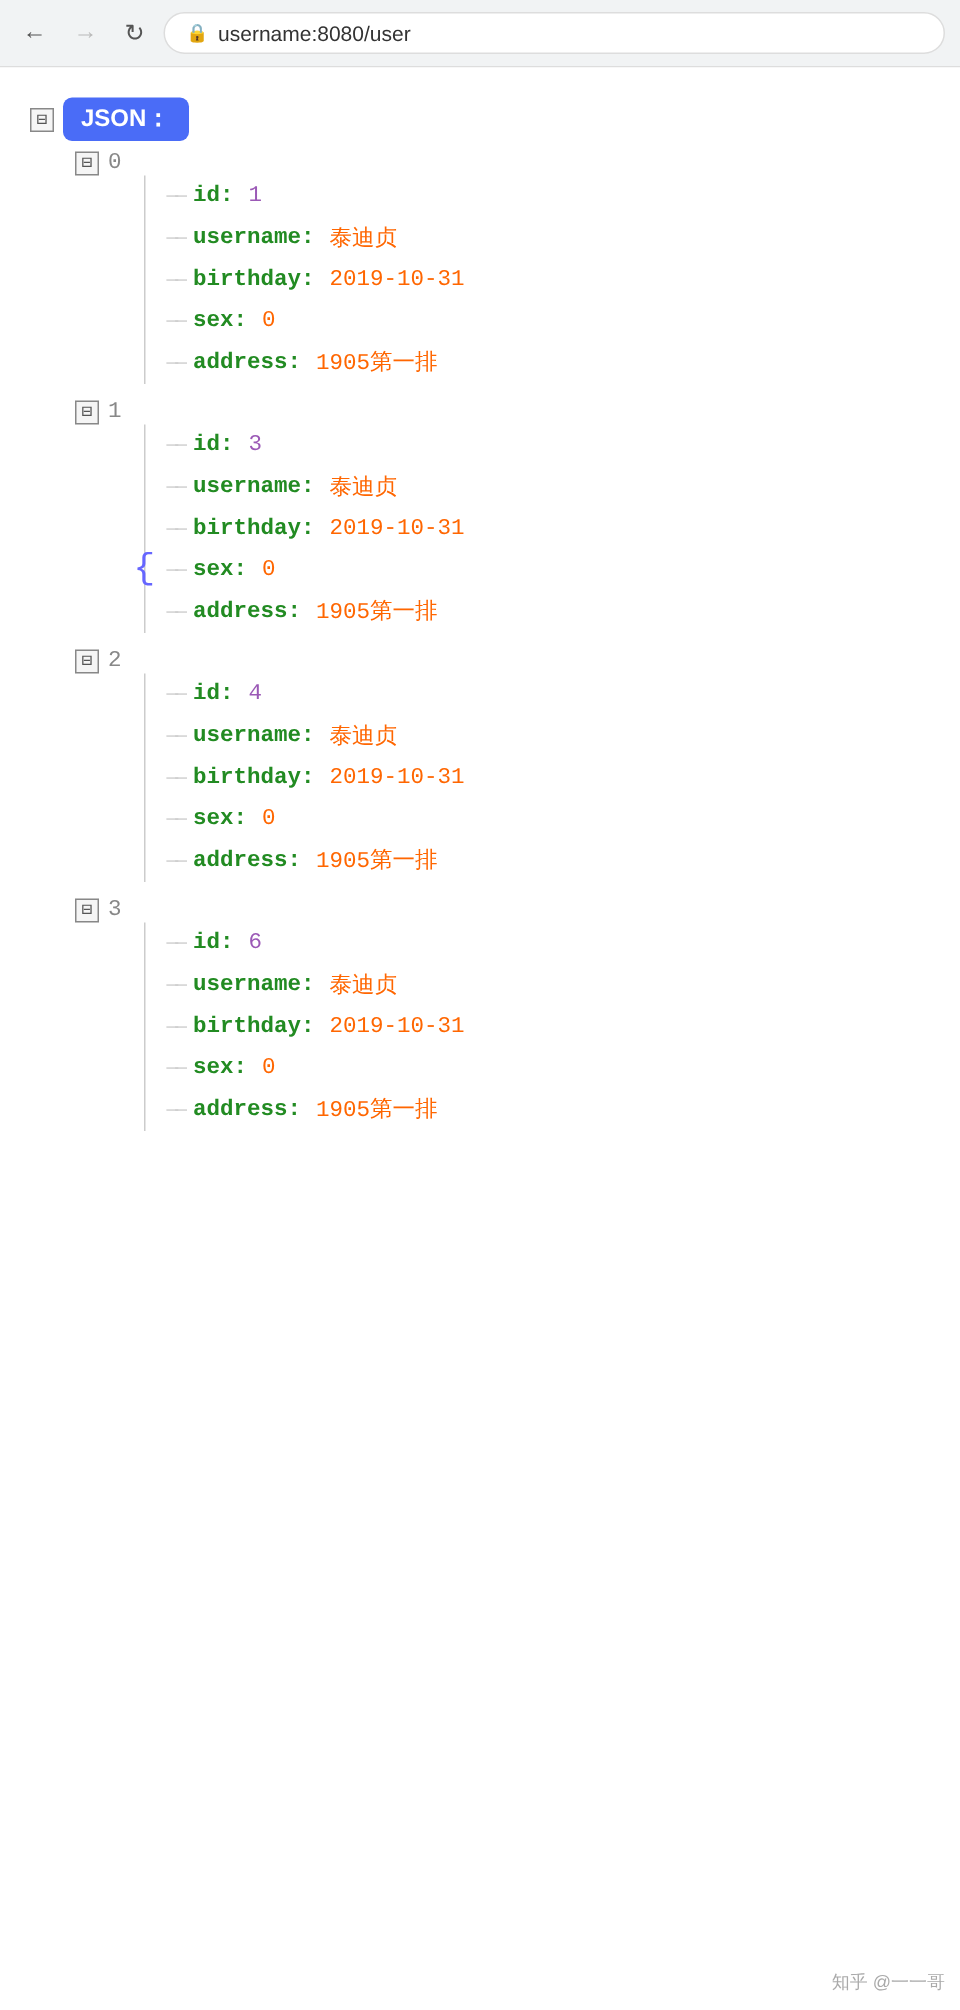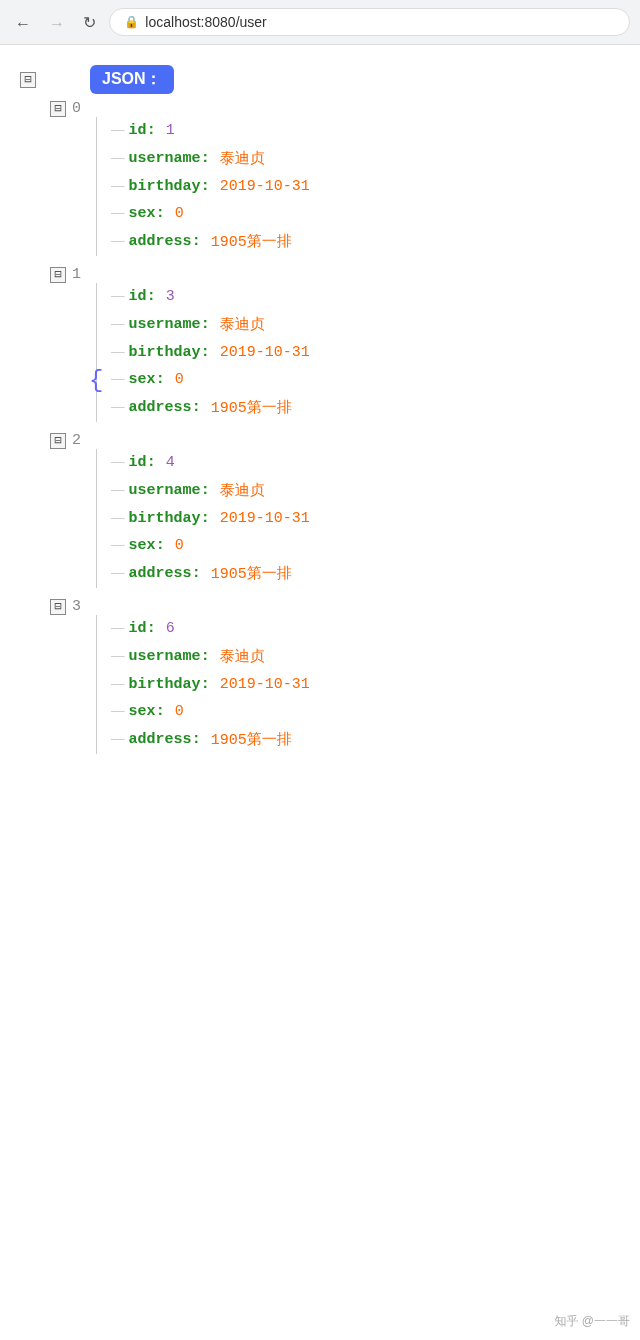--- a/index.html
+++ b/index.html
@@ -117,42 +117,41 @@
     }
 
     .json-badge {
       background: #4a6cf7;
       color: #fff;
       font-weight: bold;
       font-size: 16px;
       padding: 4px 12px;
       border-radius: 6px;
       font-family: Arial, sans-serif;
-      margin-left: 48px;
     }
 
     .watermark {
       position: fixed;
       bottom: 10px;
       right: 10px;
       font-size: 12px;
       color: #aaa;
     }
   </style>
 </head>
 <body>
 
 <div class="browser-chrome">
   <div class="nav-bar">
     <span class="nav-btn">←</span>
     <span class="nav-btn disabled">→</span>
     <span class="nav-btn">↻</span>
     <div class="address-bar">
       <span class="lock-icon">🔒</span>
-      <span>localhost:8080/user</span>
+      <span>username:8080/user</span>
     </div>
   </div>
 </div>
 
 <div class="page-content">
   <div class="json-root">
 
     <div class="json-root-row">
       <span class="collapse-btn">⊟</span>
       <span class="json-badge">JSON：</span>

